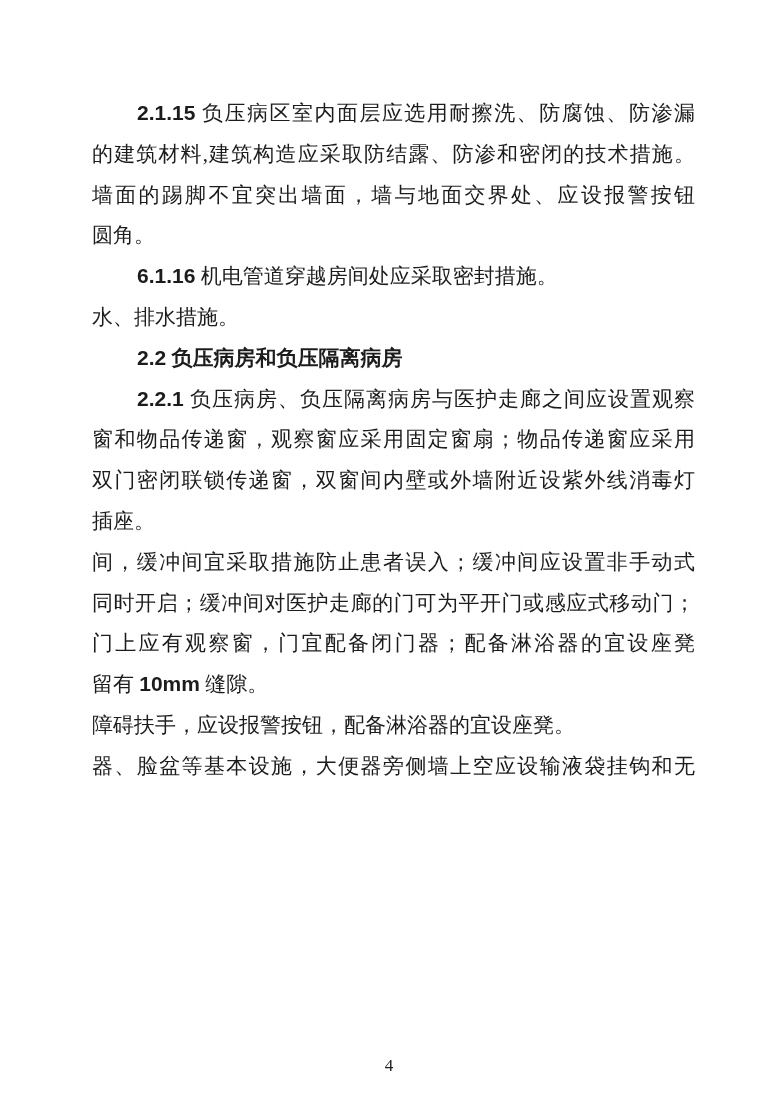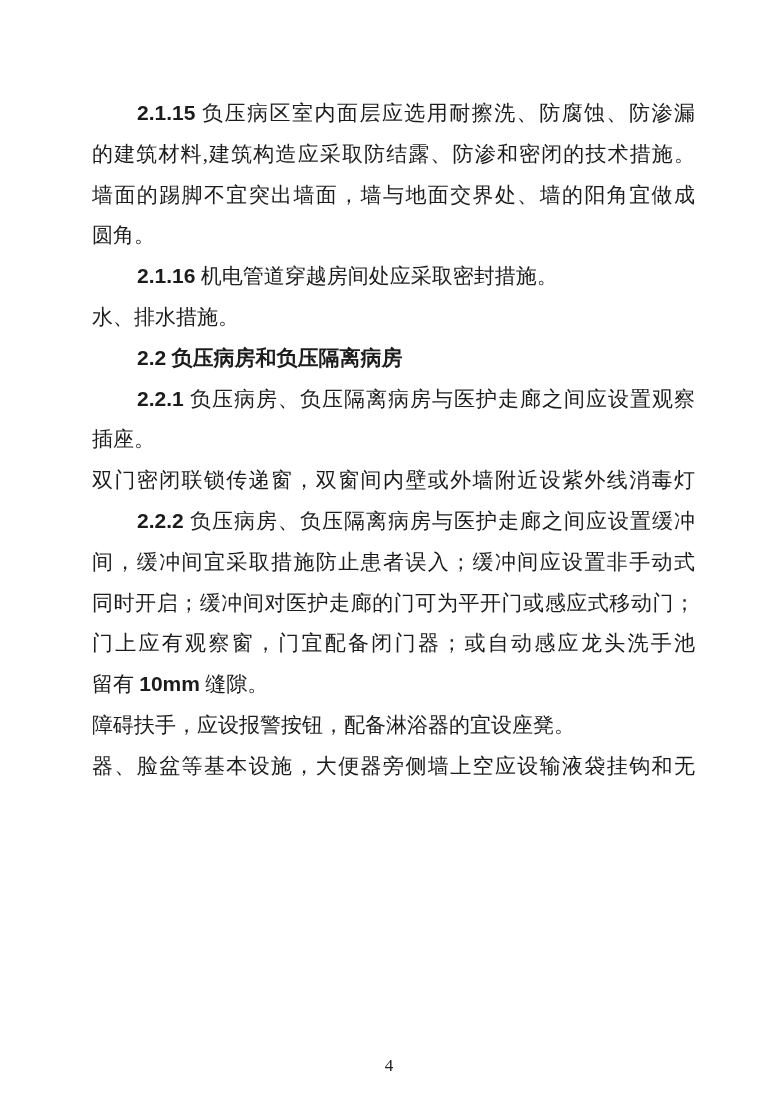--- a/index.html
+++ b/index.html
@@ -53,42 +53,42 @@
   }
 </style>
 </head>
 <body>
 
 <div class="page">
   <div class="content" id="doc-content">
       <div class="block body">
         <div class="line first"><span class="latin">2.1.15</span><span> 负压病区室内面层应选用耐擦洗、防腐蚀、防渗漏</span></div>
         <div class="line"><span>的建筑材料,建筑构造应采取防结露、防渗和密闭的技术措施。</span></div>
-        <div class="line"><span>墙面的踢脚不宜突出墙面，墙与地面交界处、墙的阳角宜做成</span></div>
+        <div class="line"><span>墙面的踢脚不宜突出墙面，墙与地面交界处、应设报警按钮</span></div>
         <div class="line last"><span>圆角。</span></div>
       </div>
       <div class="block body">
-        <div class="line first last"><span class="latin">2.1.16</span><span> 机电管道穿越房间处应采取密封措施。</span></div>
+        <div class="line first last"><span class="latin">6.1.16</span><span> 机电管道穿越房间处应采取密封措施。</span></div>
       </div>
       <div class="block body">
         <div class="line last"><span>水、排水措施。</span></div>
       </div>
       <div class="block heading">
         <div class="line first last"><span class="latin">2.2</span><span> 负压病房和负压隔离病房</span></div>
       </div>
       <div class="block body">
         <div class="line first"><span class="latin">2.2.1</span><span> 负压病房、负压隔离病房与医护走廊之间应设置观察</span></div>
+        <div class="line"><span>窗和物品传递窗，观察窗应采用固定窗扇；物品传递窗应采用</span></div>
+        <div class="line"><span>双门密闭联锁传递窗，双窗间内壁或外墙附近设紫外线消毒灯</span></div>
         <div class="line last"><span>插座。</span></div>
-        <div class="line"><span>双门密闭联锁传递窗，双窗间内壁或外墙附近设紫外线消毒灯</span></div>
       </div>
       <div class="block body">
-        <div class="line first"><span class="latin">2.2.2</span><span> 负压病房、负压隔离病房与医护走廊之间应设置缓冲</span></div>
         <div class="line"><span>间，缓冲间宜采取措施防止患者误入；缓冲间应设置非手动式</span></div>
         <div class="line"><span>同时开启；缓冲间对医护走廊的门可为平开门或感应式移动门；</span></div>
-        <div class="line"><span>门上应有观察窗，门宜配备闭门器；或自动感应龙头洗手池</span></div>
+        <div class="line"><span>门上应有观察窗，门宜配备闭门器；配备淋浴器的宜设座凳</span></div>
         <div class="line last"><span>留有 </span><span class="latin">10mm</span><span> 缝隙。</span></div>
       </div>
       <div class="block body">
         <div class="line last"><span>障碍扶手，应设报警按钮，配备淋浴器的宜设座凳。</span></div>
         <div class="line"><span>器、脸盆等基本设施，大便器旁侧墙上空应设输液袋挂钩和无</span></div>
       </div>
     </div>
   <div class="page-number">4</div>
 </div>
 

